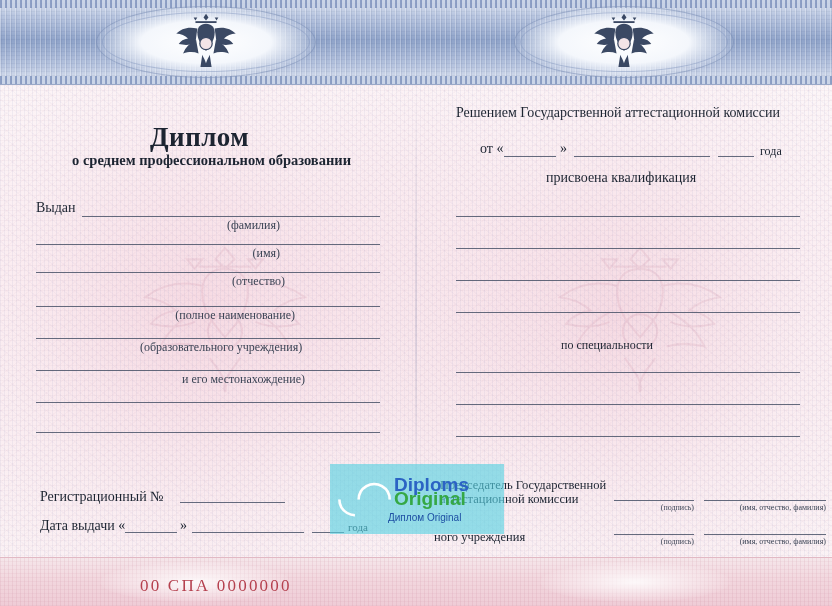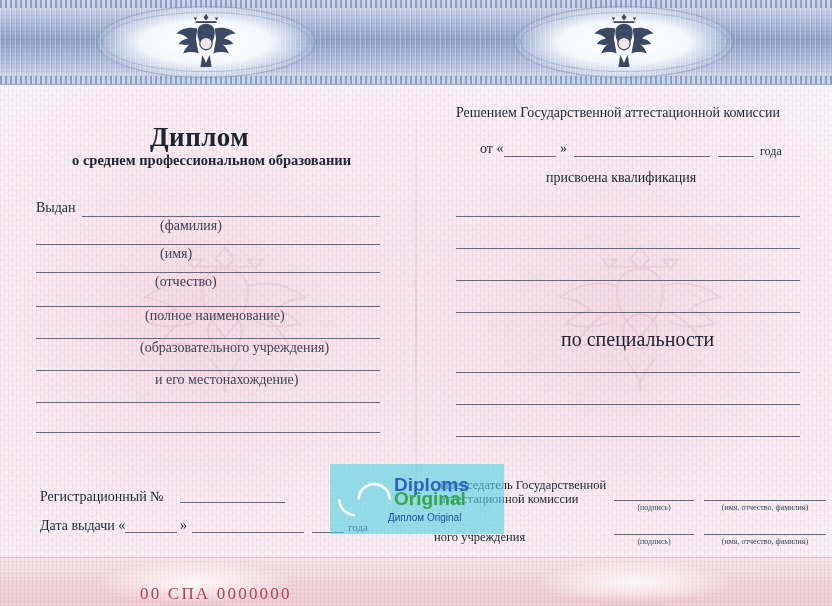--- a/index.html
+++ b/index.html
@@ -125,21 +125,21 @@
     height: 40px;
     border-radius: 50%;
     background: radial-gradient(ellipse at center, rgba(255,255,255,0.85) 0%, rgba(255,255,255,0.2) 60%, rgba(255,255,255,0) 75%);
   }
   .bottom-rosette.left  { left: 100px; }
   .bottom-rosette.right { left: 540px; }
 
   .serial {
     position: absolute;
     left: 140px;
-    bottom: 2px;
+    bottom: 10px;
     color: #b5414f;
     font-size: 17px;
     letter-spacing: 2.2px;
     font-family: "Liberation Serif", serif;
   }
 
   
   .wm-eagle {
     position: absolute;
     opacity: 0.17;
@@ -178,50 +178,50 @@
     left: 72px; top: 68px;
     font-size: 14.5px; font-weight: bold;
   }
   .vydan { left: 36px; top: 116px; font-size: 14px; }
   .reg-num { left: 40px; top: 405px; font-size: 14px; }
   .date-issue { left: 40px; top: 434px; font-size: 14px; }
 
   .r-decision { left: 40px; top: 21px; font-size: 14px; }
   .r-from { left: 64px; top: 57px; font-size: 14px; }
   .r-qual { left: 130px; top: 86px; font-size: 14px; }
-  .r-spec { left: 145px; top: 244px; font-size: 20px; }
+  .r-spec { left: 145px; top: 254px; font-size: 12px; }
 
   
   .rule {
     position: absolute;
     height: 1px;
     background: #4a5468;
     opacity: 0.85;
   }
   .hint {
     position: absolute;
-    font-size: 14px;
+    font-size: 12px;
     color: #3a4354;
-    text-align: left;
+    text-align: right;
     white-space: nowrap;
   }
 
   
   .sig-label {
     position: absolute;
     font-size: 12.5px;
     color: #1c2431;
     line-height: 14px;
     white-space: nowrap;
   }
   .sig-hint {
     position: absolute;
     font-size: 8px;
     color: #3a4354;
-    text-align: center;
+    text-align: right;
     white-space: nowrap;
   }
 
   
   .stamp {
     position: absolute;
     left: 330px;
     top: 464px;
     width: 174px;
     height: 70px;

